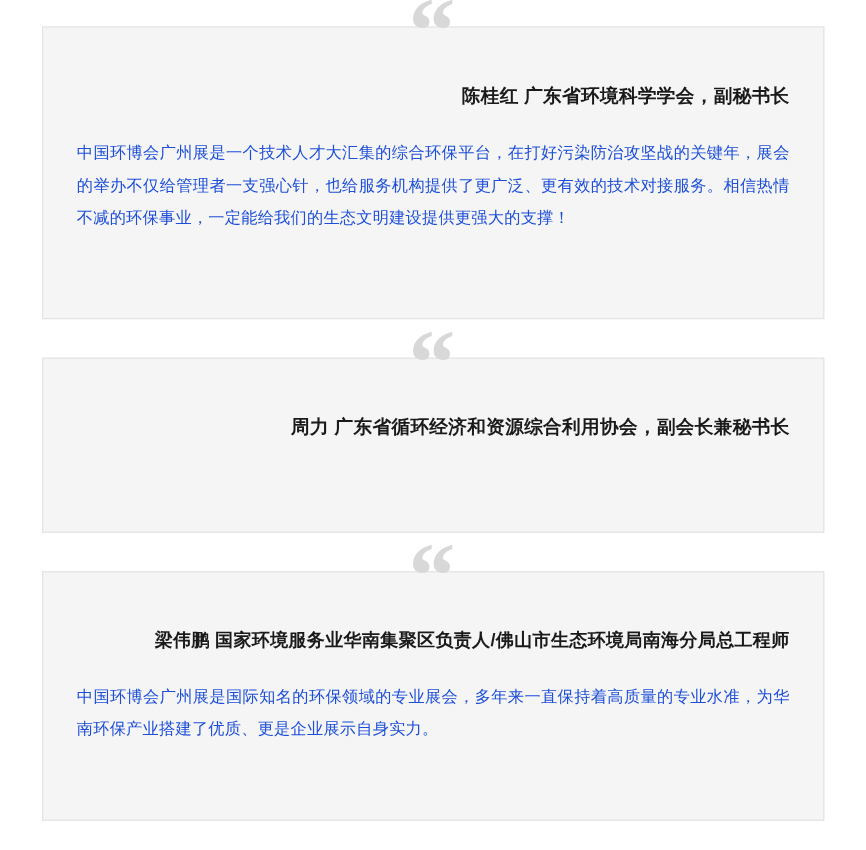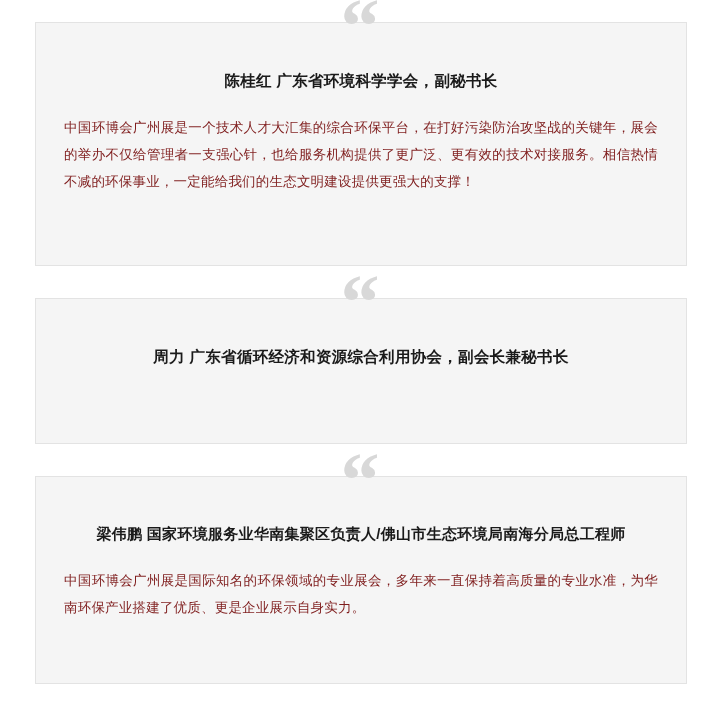--- a/index.html
+++ b/index.html
@@ -40,31 +40,31 @@
     line-height: 58px;
     font-weight: bold;
     color: #d8d8d8;
     letter-spacing: 2px;
     user-select: none;
   }
   .card-inner {
     padding: 46px 28px 52px 28px;
   }
   .card-title {
-    text-align: center;
+    text-align: right;
     font-size: 15.5px;
     font-weight: bold;
     color: #1a1a1a;
     line-height: 1.5;
     margin: 0 0 22px 0;
     letter-spacing: 0.3px;
   }
   .card-body {
     font-size: 13.5px;
-    color: #7f1d1d;
+    color: #1d4ed8;
     line-height: 2.0;
     margin: 0;
     text-align: justify;
     letter-spacing: 0.2px;
   }
   .card-1 .card-inner { padding-bottom: 70px; }
   .card-2 .card-inner { }
   .card-3 .card-inner { padding-bottom: 62px; }
   .card-3 .card-title { font-size: 15px; }
 </style>

